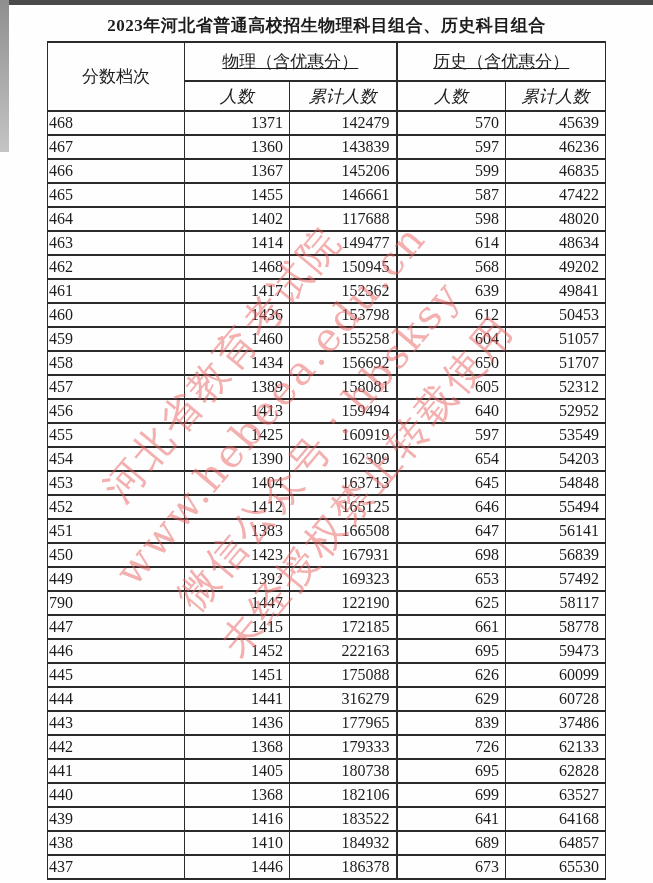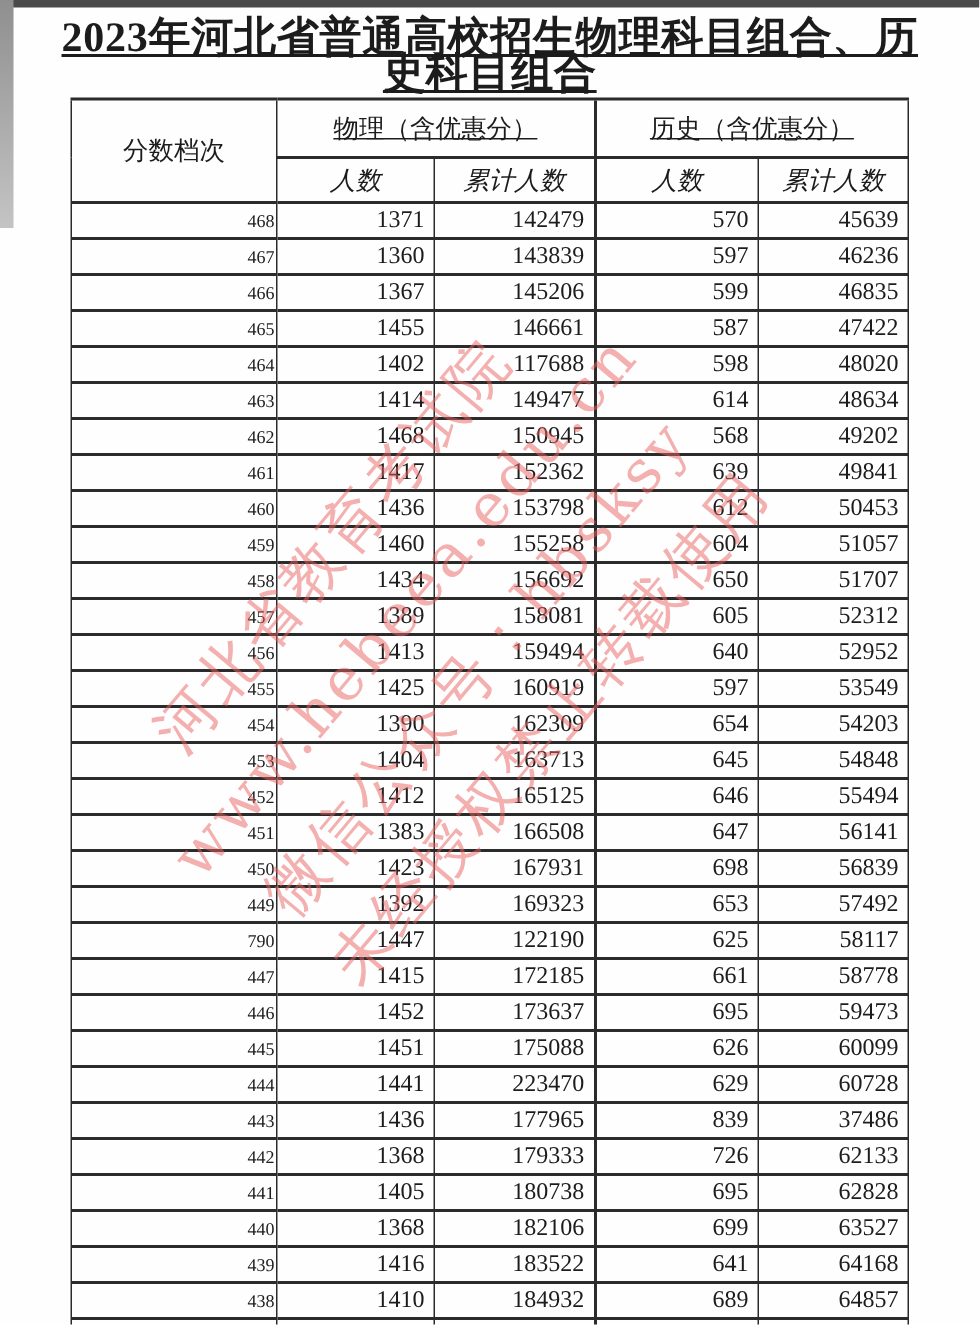--- a/index.html
+++ b/index.html
@@ -15,25 +15,24 @@
     position: absolute; top: 0; left: 0; width: 653px; height: 5px;
     background: #4a4a4a;
   }
   .scan-edge-left {
     position: absolute; top: 0; left: 0; width: 9px; height: 152px;
     background: linear-gradient(180deg, #8f8f8f, #c4c4c4);
   }
   .title {
     margin: 14px 30px 0 30px;
     text-align: center;
-    font-size: 28px;
+    font-size: 17px;
     font-weight: 700;
     line-height: 24px;
     letter-spacing: 0.5px;
-    text-decoration: underline;
   }
   table.stats {
     border-collapse: collapse;
     width: 558px;
     margin: 3px auto 0 auto;
     table-layout: fixed;
   }
   table.stats col.w-score { width: 137px; }
   table.stats col.w-pn   { width: 105px; }
   table.stats col.w-pc   { width: 107px; }
@@ -45,22 +44,22 @@
     border-right-width: 1px;
     font-weight: normal;
     background: transparent;
   }
   table.stats th { font-size: 17px; text-align: center; }
   th.group { height: 35px; text-decoration: underline; }
   th.sub { height: 26px; font-style: italic; }
   th.score-head { font-size: 17px; }
   .group-sep { border-left-width: 2px !important; }
   td.c-score {
-    height: 20px; text-align: right;
-    font-size: 12px; line-height: 20px;
+    height: 20px; text-align: left;
+    font-size: 16px; line-height: 20px;
   }
   td.c-num {
     height: 20px; text-align: right; padding-right: 6px;
     font-size: 16px; line-height: 20px;
   }
   .watermark {
     position: absolute;
     left: 295px; top: 425px;
     transform: translate(-50%, -50%) rotate(-50deg);
     transform-origin: center center;
@@ -257,35 +256,35 @@
       <tr>
         <td class="c-score">447</td>
         <td class="c-num">1415</td>
         <td class="c-num">172185</td>
         <td class="c-num group-sep">661</td>
         <td class="c-num">58778</td>
       </tr>
       <tr>
         <td class="c-score">446</td>
         <td class="c-num">1452</td>
-        <td class="c-num">173637</td>
+        <td class="c-num">222163</td>
         <td class="c-num group-sep">695</td>
         <td class="c-num">59473</td>
       </tr>
       <tr>
         <td class="c-score">445</td>
         <td class="c-num">1451</td>
         <td class="c-num">175088</td>
         <td class="c-num group-sep">626</td>
         <td class="c-num">60099</td>
       </tr>
       <tr>
         <td class="c-score">444</td>
         <td class="c-num">1441</td>
-        <td class="c-num">223470</td>
+        <td class="c-num">316279</td>
         <td class="c-num group-sep">629</td>
         <td class="c-num">60728</td>
       </tr>
       <tr>
         <td class="c-score">443</td>
         <td class="c-num">1436</td>
         <td class="c-num">177965</td>
         <td class="c-num group-sep">839</td>
         <td class="c-num">37486</td>
       </tr>

